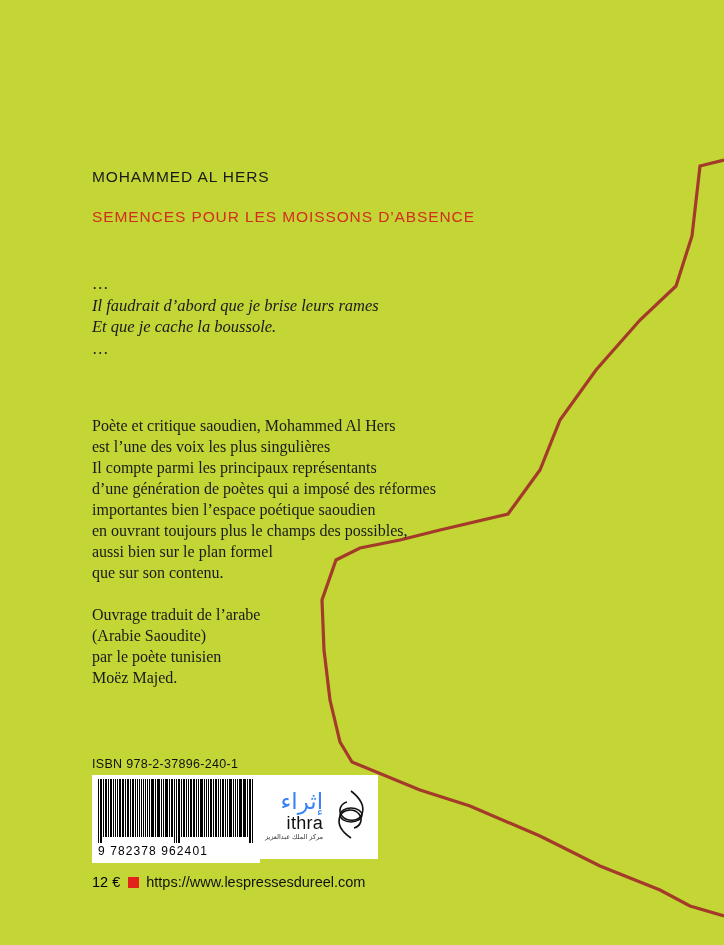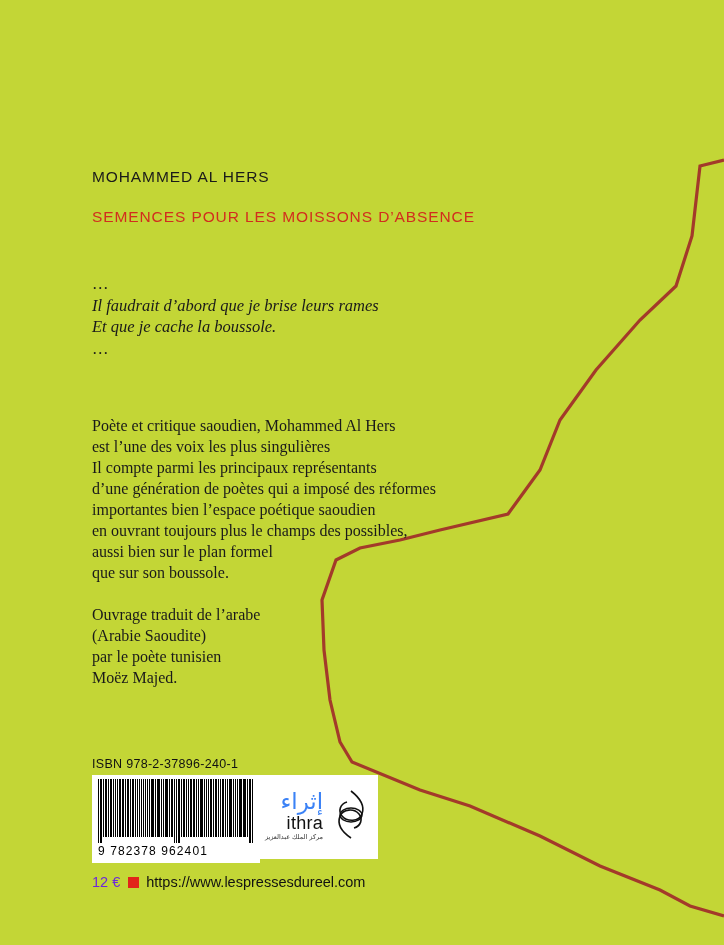--- a/index.html
+++ b/index.html
@@ -170,21 +170,21 @@
   }
   .price-row {
     display: flex;
     align-items: center;
     margin-top: 11px;
     font-family: "Liberation Sans", sans-serif;
     font-size: 14.5px;
     color: #111;
   }
   .price {
-    color: #6d28d9;
+    color: #000000;
   }
   .red-square {
     width: 11px;
     height: 11px;
     background: #e2231a;
     display: inline-block;
     margin: 0 7px 0 8px;
   }
   .url {
     color: #111;
@@ -211,21 +211,21 @@
     </div>
 
     <div class="bio">
       <p>Poète et critique saoudien, Mohammed Al Hers</p>
       <p>est l’une des voix les plus singulières</p>
       <p>Il compte parmi les principaux représentants</p>
       <p>d’une génération de poètes qui a imposé des réformes</p>
       <p>importantes bien l’espace poétique saoudien</p>
       <p>en ouvrant toujours plus le champs des possibles,</p>
       <p>aussi bien sur le plan formel</p>
-      <p>que sur son boussole.</p>
+      <p>que sur son contenu.</p>
       <div class="block-gap"></div>
       <p>Ouvrage traduit de l’arabe</p>
       <p>(Arabie Saoudite)</p>
       <p>par le poète tunisien</p>
       <p>Moëz Majed.</p>
     </div>
   </div>
 
   <div class="footer">
     <p class="isbn">ISBN 978-2-37896-240-1</p>

